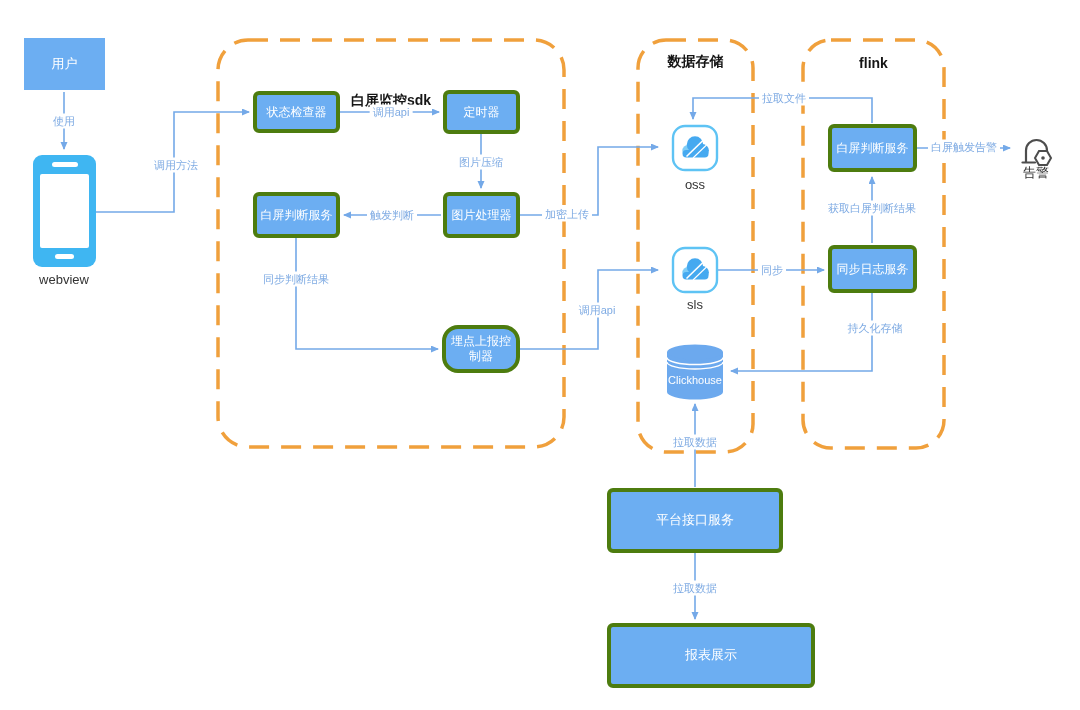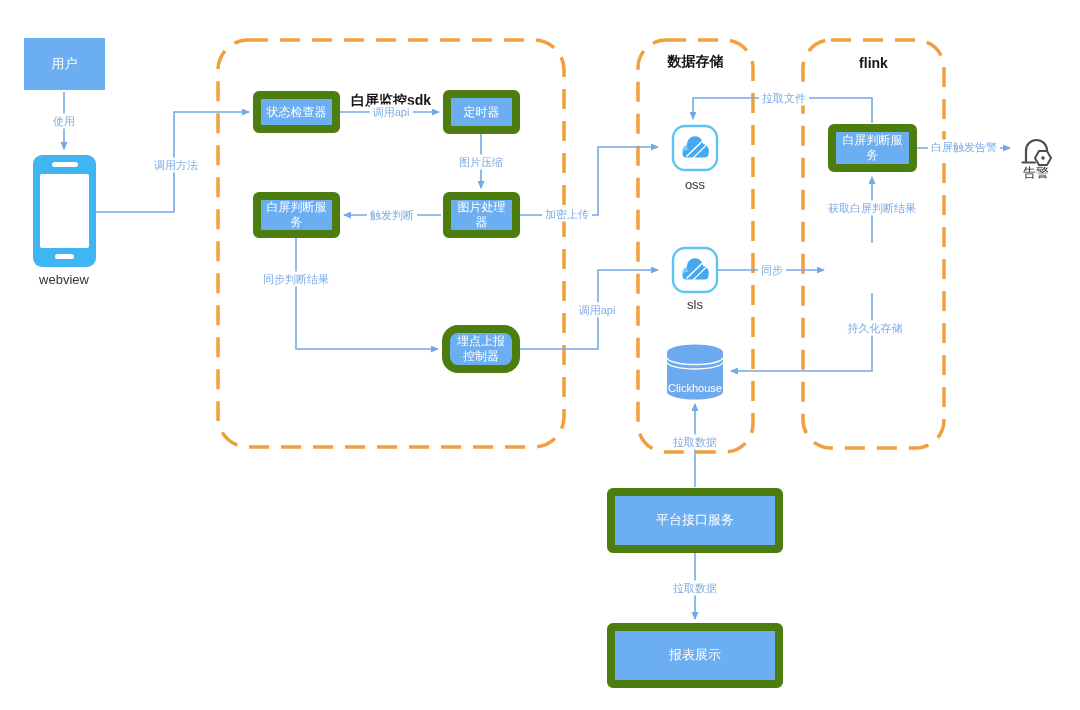--- a/index.html
+++ b/index.html
@@ -3,21 +3,21 @@
 <meta charset="utf-8">
 <style>
   html,body{margin:0;padding:0;background:#fff;}
   #canvas{
     position:relative;width:1080px;height:710px;background:#fff;overflow:hidden;
     font-family:"Liberation Sans", sans-serif;
   }
   #wires{position:absolute;left:0;top:0;z-index:0;}
   .node{
     position:absolute;z-index:2;box-sizing:border-box;
-    background:#6CAEF2;border:8px solid #4d7c0f;border-radius:6px;
+    background:#6CAEF2;border:4px solid #4d7c0f;border-radius:6px;
     color:#fff;font-size:12px;line-height:1.25;
     display:flex;align-items:center;justify-content:center;text-align:center;
     padding:0 2px;
   }
   .node.wrap{padding:0 5px;border-radius:16px;}
   .node.big{font-size:13px;}
   .node.raw{border:none;border-radius:0;font-size:13px;}
   .ctitle{
     position:absolute;z-index:2;font-size:14px;font-weight:bold;color:#151515;
     text-align:center;white-space:nowrap;
@@ -25,21 +25,21 @@
   .elabel{
     position:absolute;z-index:3;transform:translate(-50%,-50%);
     color:#7FABE3;font-size:11px;white-space:nowrap;background:#fff;padding:0 3px;
   }
   .blabel{
     position:absolute;z-index:3;transform:translate(-50%,-50%);
     color:#333;font-size:13px;white-space:nowrap;
   }
   .chlabel{
     position:absolute;z-index:3;transform:translate(-50%,-50%);
-    color:#fff;font-size:11px;white-space:nowrap;margin-top:8px;
+    color:#fff;font-size:11px;white-space:nowrap;
   }
 </style>
 </head>
 <body>
 
 <div id="canvas">
 
   <svg id="wires" width="1080" height="710" viewBox="0 0 1080 710">
     <defs>
       <marker id="arr" markerWidth="10" markerHeight="8" refX="7" refY="3.5" orient="auto" markerUnits="userSpaceOnUse">
@@ -115,22 +115,23 @@
   <div class="ctitle" style="left:638px;top:53px;width:115px;">数据存储</div>
   <div class="ctitle" style="left:803px;top:55px;width:141px;">flink</div>
 
   <div class="node raw" style="left:24px;top:38px;width:81px;height:52px;">用户</div>
   <div class="node" style="left:253px;top:91px;width:87px;height:42px;">状态检查器</div>
   <div class="node" style="left:443px;top:90px;width:77px;height:44px;">定时器</div>
   <div class="node" style="left:443px;top:192px;width:77px;height:46px;">图片处理器</div>
   <div class="node" style="left:253px;top:192px;width:87px;height:46px;">白屏判断服务</div>
   <div class="node wrap" style="left:442px;top:325px;width:78px;height:48px;">埋点上报控制器</div>
   <div class="node" style="left:828px;top:124px;width:89px;height:48px;">白屏判断服务</div>
+  <div class="node" style="left:828px;top:245px;width:89px;height:48px;">同步日志服务</div>
   <div class="node big" style="left:607px;top:488px;width:176px;height:65px;">平台接口服务</div>
-  <div class="node big" style="left:607px;top:623px;width:176px;height:65px;">报表展示</div>
+  <div class="node big" style="left:607px;top:623px;width:208px;height:65px;">报表展示</div>
 
   <div class="blabel" style="left:64px;top:279px;">webview</div>
   <div class="blabel" style="left:695px;top:184px;">oss</div>
   <div class="blabel" style="left:695px;top:304px;">sls</div>
   <div class="blabel" style="left:1036px;top:173px;">告警</div>
   <div class="chlabel" style="left:695px;top:380px;">Clickhouse</div>
 
   <div class="elabel" style="left:64px;top:121px;">使用</div>
   <div class="elabel" style="left:176px;top:165px;">调用方法</div>
   <div class="elabel" style="left:391px;top:112px;">调用api</div>

